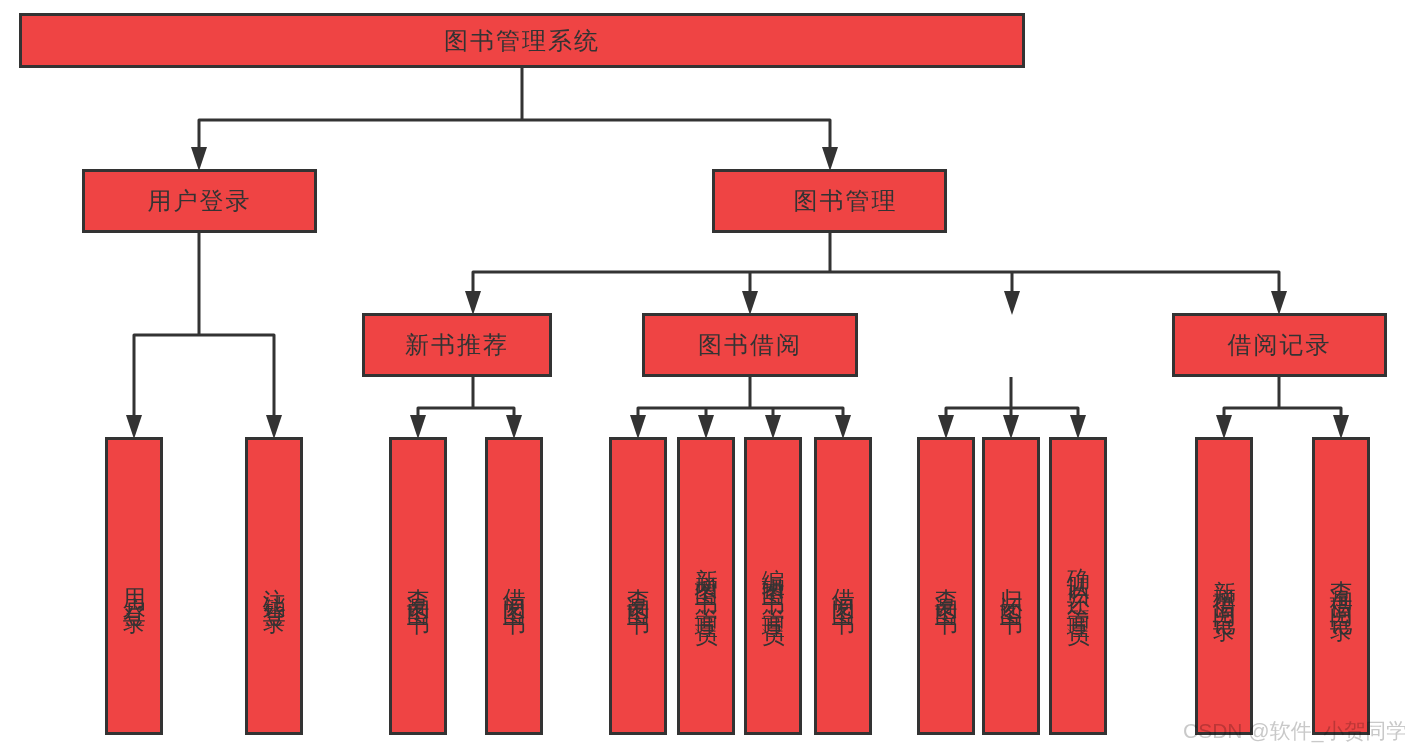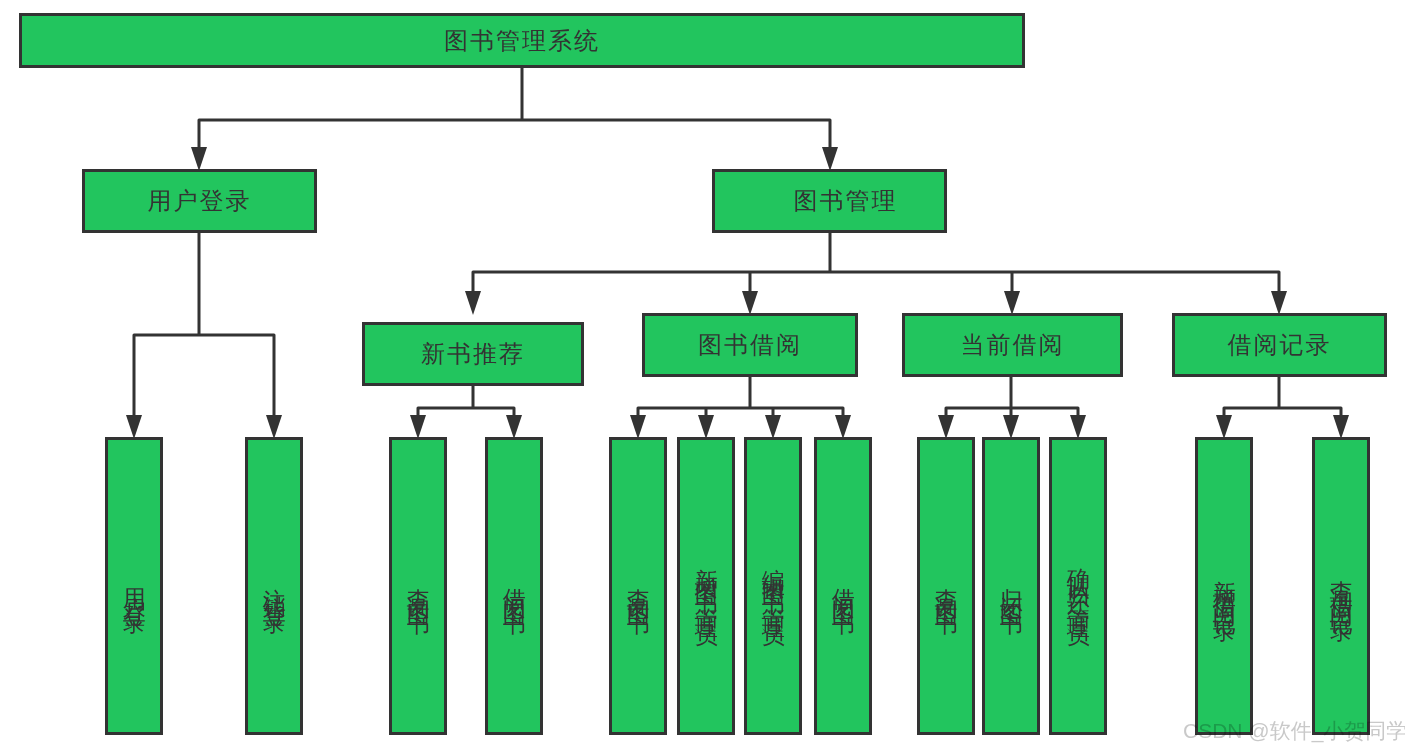--- a/index.html
+++ b/index.html
@@ -14,21 +14,21 @@
   }
   .connectors {
     position: absolute;
     left: 0; top: 0;
     width: 1405px; height: 747px;
     z-index: 1;
   }
   .node {
     position: absolute;
     box-sizing: border-box;
-    background: #22c55e;
+    background: #ef4444;
     border: 3px solid #333333;
     display: flex;
     align-items: center;
     justify-content: center;
     z-index: 2;
     font-size: 24px;
     letter-spacing: 2px;
     white-space: nowrap;
   }
   .leaf { z-index: 2; }
@@ -39,21 +39,21 @@
     line-height: 1.1;
     font-size: 23px;
     white-space: nowrap;
   }
   
   .n-root   { left: 19px;  top: 13px;  width: 1006px; height: 55px; }
   
   .n-login  { left: 82px;  top: 169px; width: 235px; height: 64px; }
   .n-mgmt   { left: 712px; top: 169px; width: 235px; height: 64px; padding-left: 32px; }
   
-  .n-rec    { left: 362px;  top: 322px; width: 222px; height: 64px; }
+  .n-rec    { left: 362px;  top: 313px; width: 190px; height: 64px; }
   .n-borrow { left: 642px;  top: 313px; width: 216px; height: 64px; font-family: Liberation Mono, monospace; }
   .n-cur    { left: 902px;  top: 313px; width: 221px; height: 64px; }
   .n-recd   { left: 1172px; top: 313px; width: 215px; height: 64px; }
   
   .lf { top: 437px; width: 58px; height: 298px; }
   .l1  { left: 105px;  }
   .l2  { left: 245px;  }
   .l3  { left: 389px;  }
   .l4  { left: 485px;  }
   .l5  { left: 609px;  }
@@ -121,21 +121,20 @@
     </g>
   </svg>
 
   <div class="node n-root">图书管理系统</div>
 
   <div class="node n-login">用户登录</div>
   <div class="node n-mgmt">图书管理</div>
 
   <div class="node n-rec">新书推荐</div>
   <div class="node n-borrow">图书借阅</div>
-  <div class="node n-cur">当前借阅</div>
   <div class="node n-recd">借阅记录</div>
 
   <div class="node leaf lf l1">
     <span class="vtext">用户登录</span>
   </div>
   <div class="node leaf lf l2">
     <span class="vtext">注销登录</span>
   </div>
 
   <div class="node leaf lf l3">

